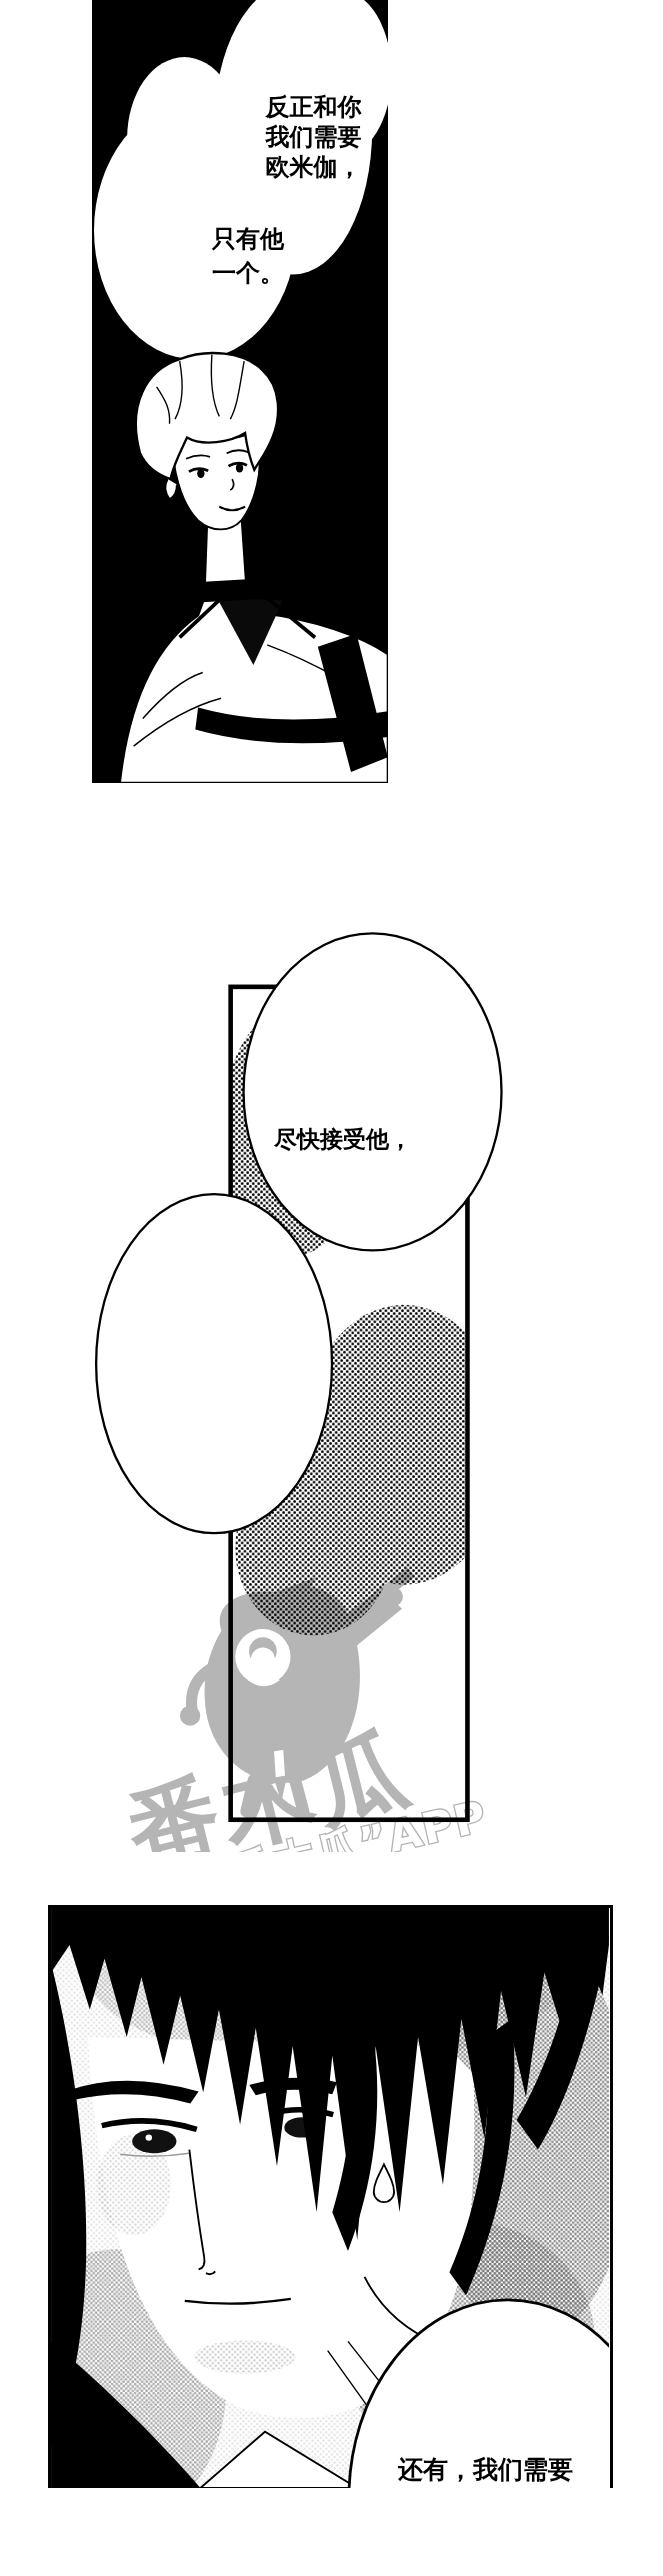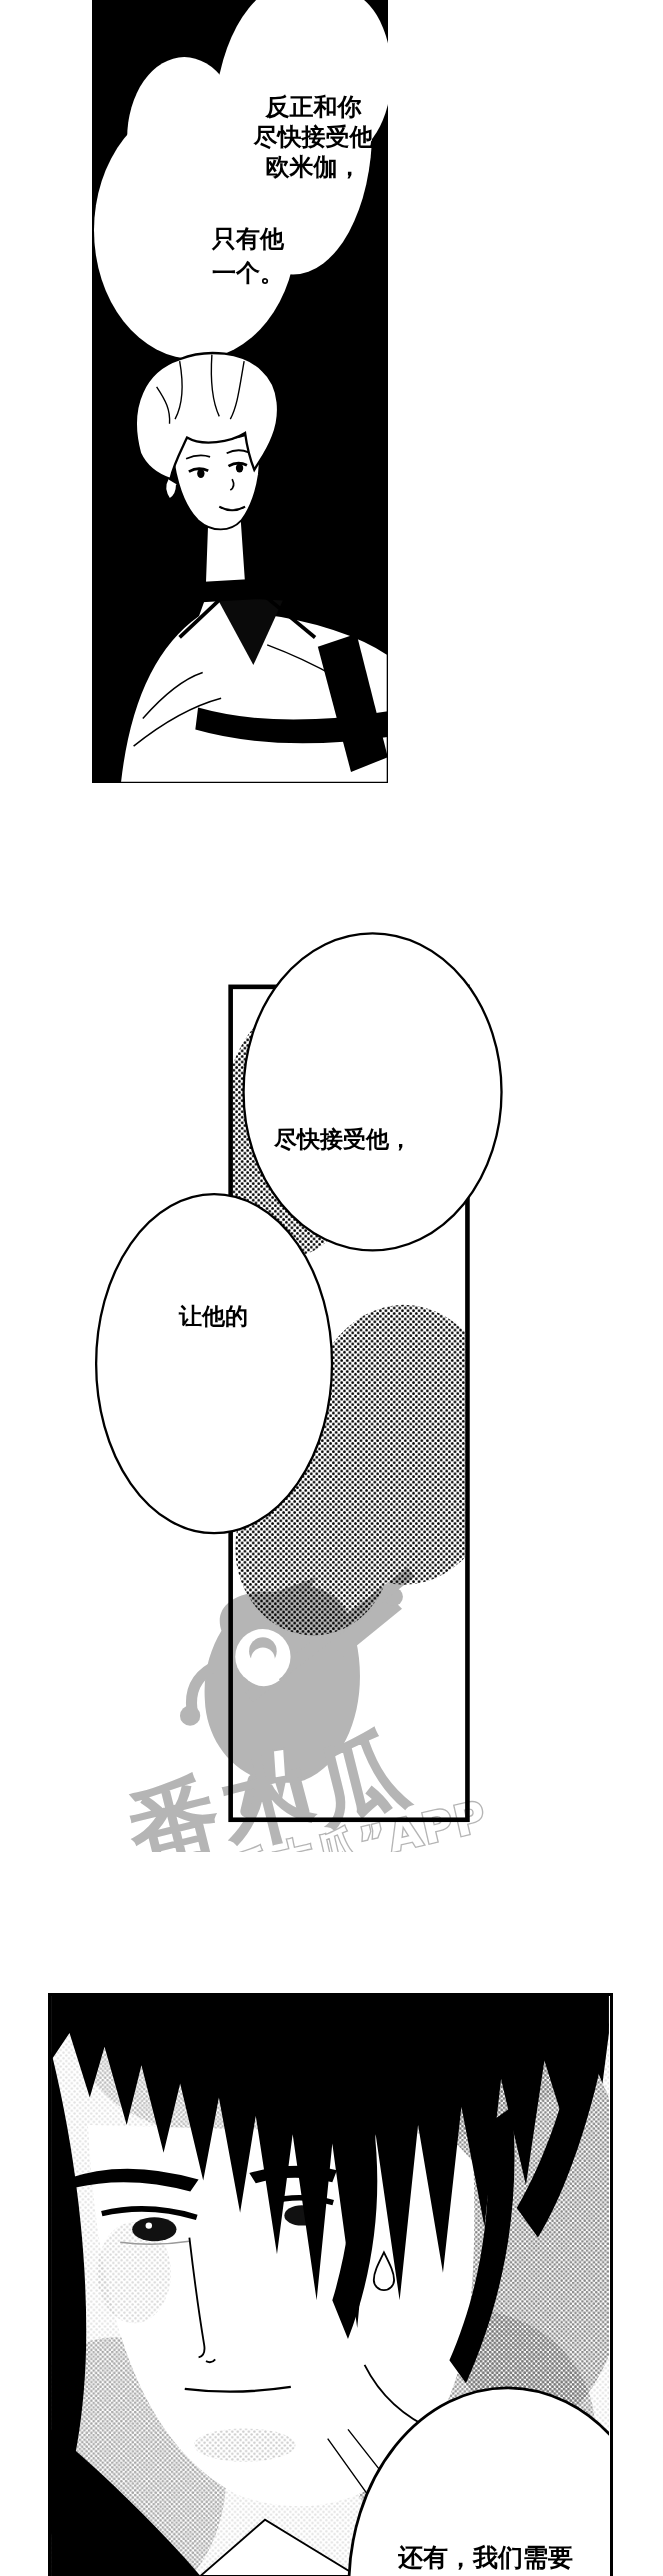--- a/index.html
+++ b/index.html
@@ -4,21 +4,21 @@
 <style>
   html,body{margin:0;padding:0;background:#ffffff;}
   .page{
     position:relative;width:664px;height:2576px;background:#fff;overflow:hidden;
     font-family:"DejaVu Sans","Liberation Sans",sans-serif;color:#000;
   }
   .panel{position:absolute;}
   #panel-top{left:92px;top:0;width:296px;height:783px;background:#000;}
   #panel-top svg{position:absolute;left:0;top:0;}
   #panel-bottom{
-    left:48px;top:1993px;width:565px;height:583px;background:#fff;
+    left:48px;top:1905px;width:565px;height:583px;background:#fff;
     border:3.7px solid #000;border-bottom:none;box-sizing:border-box;overflow:hidden;
   }
   #panel-bottom svg{position:absolute;left:0;top:0;}
   #mid-art{left:0;top:903px;width:664px;height:949px;}
   .txt{position:absolute;font-weight:600;white-space:nowrap;}
   .t-cloud-right{left:144px;top:92px;width:155px;text-align:center;font-size:24px;line-height:30px;}
   .t-cloud-left{left:72px;top:222px;width:120px;text-align:right;font-size:24px;line-height:34px;}
   .t-mid-top{left:274px;top:1124px;width:221px;text-align:left;font-size:23px;line-height:31px;}
   .t-mid-left{left:103px;top:1301px;width:221px;text-align:center;font-size:23px;line-height:31px;}
   .t-bottom{left:310px;top:547px;width:249px;text-align:center;font-size:25px;line-height:29.5px;}
@@ -65,21 +65,21 @@
         <path d="M102,498 Q116,492 128,496 M146,492 Q158,486 170,491" stroke="#000" stroke-width="2" fill="none"></path>
         <path d="M105,512 Q115,506 126,511 M148,506 Q158,500 168,505" stroke="#000" stroke-width="3" fill="none"></path>
         <ellipse cx="118" cy="514" rx="4" ry="5" fill="#000"></ellipse>
         <ellipse cx="160" cy="508" rx="4" ry="5" fill="#000"></ellipse>
         <path d="M152,520 Q156,528 150,532" stroke="#000" stroke-width="1.8" fill="none"></path>
         <path d="M138,550 Q152,558 166,550" stroke="#000" stroke-width="2.2" fill="none"></path>
       </g>
     </svg>
     <div class="txt t-cloud-right">
       <span class="line">反正和你</span>
-      <span class="line">尽快接受他</span>
+      <span class="line">我们需要</span>
       <span class="line">欧米伽，</span>
     </div>
     <div class="txt t-cloud-left">
       <span class="line">只有他</span>
       <span class="line">一个。</span>
     </div>
   </div>
 
   <svg class="panel" id="mid-art" width="664" height="949" viewBox="0 0 720 1030">
     <defs>
@@ -124,21 +124,20 @@
         <path d="M297,950 L311,948 L305,976 Z" fill="#b5b5b5"></path>
       </g>
       <text x="330" y="1052" font-size="46" font-weight="bold" text-anchor="middle" fill="#fff" stroke="#b5b5b5" stroke-width="3" paint-order="stroke" letter-spacing="2" transform="rotate(-13 330 1052)">下载“番木瓜”APP</text>
       <text x="350" y="1112" font-size="46" font-weight="bold" text-anchor="middle" fill="#fff" stroke="#b5b5b5" stroke-width="3" paint-order="stroke" letter-spacing="2" transform="rotate(-13 350 1112)">观看更多作品</text>
     </g>
   </svg>
   <div class="txt t-mid-top">
     <span class="line">尽快接受他，</span>
   </div>
   <div class="txt t-mid-left">
-    <span class="line">让他的</span>
   </div>
 
   <div class="panel" id="panel-bottom">
     <svg width="558" height="580" viewBox="0 0 605 629">
       <defs>
         <pattern id="htl" patternUnits="userSpaceOnUse" width="6" height="6">
           <circle cx="1.5" cy="1.5" r="1.3" fill="#bdbdbd"></circle>
           <circle cx="4.5" cy="4.5" r="1.3" fill="#bdbdbd"></circle>
         </pattern>
         <pattern id="htd" patternUnits="userSpaceOnUse" width="5" height="5">

